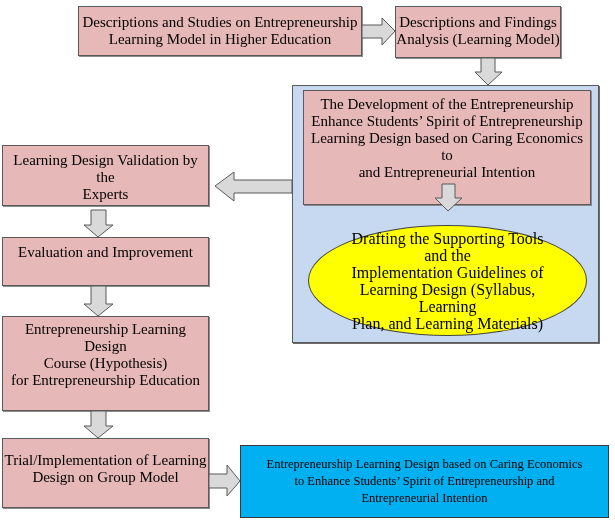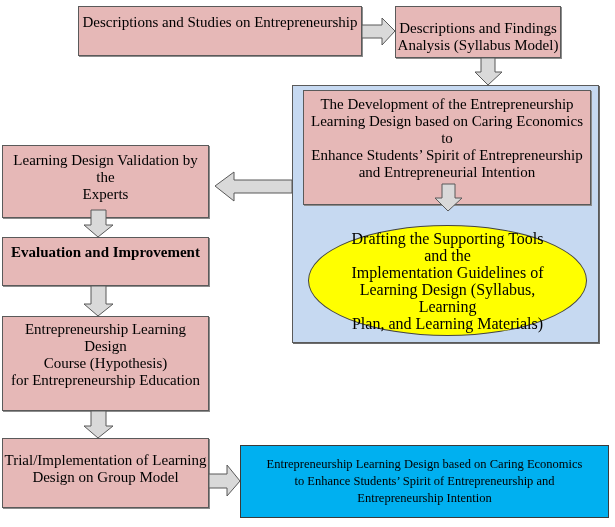--- a/index.html
+++ b/index.html
@@ -21,68 +21,69 @@
   svg.arrow polygon { fill:#d9d9d9; stroke:#595959; stroke-width:1; }
   .line { display:block; }
 </style>
 </head>
 <body>
 
 <div class="container" style="left:292px; top:85px; width:307px; height:258px;"></div>
 
 <div class="box" style="left:78px; top:6px; width:284px; height:50px; padding-top:7px;">
   <span class="line">Descriptions and Studies on Entrepreneurship</span>
+  <span class="line">Learning Model in Higher Education</span>
 </div>
 
-<div class="box" style="left:395px; top:6px; width:166px; height:52px; padding-top:13px;">
+<div class="box" style="left:395px; top:6px; width:166px; height:52px; padding-top:7px;">
   <span class="line">Descriptions and Findings</span>
-  <span class="line">Analysis (Syllabus Model)</span>
+  <span class="line">Analysis (Learning Model)</span>
 </div>
 
 <div class="box" style="left:303px; top:90px; width:288px; height:115px; padding-top:5px;">
   <span class="line">The Development of the Entrepreneurship</span>
+  <span class="line">Enhance Students’ Spirit of Entrepreneurship</span>
   <span class="line">Learning Design based on Caring Economics to</span>
-  <span class="line">Enhance Students’ Spirit of Entrepreneurship</span>
   <span class="line">and Entrepreneurial Intention</span>
 </div>
 
 <div class="ellipse" style="left:308px; top:225px; width:279px; height:111px;">
   <div>
     <span class="line">Drafting the Supporting Tools and the</span>
     <span class="line">Implementation Guidelines of</span>
     <span class="line">Learning Design (Syllabus, Learning</span>
     <span class="line">Plan, and Learning Materials)</span>
   </div>
 </div>
 
-<div class="box" style="left:2px; top:145px; width:207px; height:73px; padding-top:6px;">
+<div class="box" style="left:2px; top:145px; width:207px; height:61px; padding-top:6px;">
   <span class="line">Learning Design Validation by the</span>
   <span class="line">Experts</span>
 </div>
 
-<div class="box" style="left:2px; top:237px; width:207px; height:49px; padding-top:6px;font-weight:bold;">
+<div class="box" style="left:2px; top:237px; width:207px; height:49px; padding-top:6px;">
   <span class="line">Evaluation and Improvement</span>
 </div>
 
 <div class="box" style="left:2px; top:316px; width:207px; height:95px; padding-top:4px;">
   <span class="line">Entrepreneurship Learning Design</span>
   <span class="line">Course (Hypothesis)</span>
   <span class="line">for Entrepreneurship Education</span>
 </div>
 
 <div class="box" style="left:2px; top:438px; width:207px; height:70px; padding-top:13px;">
   <span class="line">Trial/Implementation of Learning</span>
   <span class="line">Design on Group Model</span>
 </div>
 
 <div class="result" style="left:240px; top:445px; width:369px; height:73px;">
   <div>
     <span class="line">Entrepreneurship Learning Design based on Caring Economics</span>
     <span class="line">to Enhance Students’ Spirit of Entrepreneurship and</span>
-    <span class="line">Entrepreneurship Intention</span>
+    <span class="line">Entrepreneurial Intention</span>
   </div>
 </div>
 
 <svg class="arrow" style="left:362px; top:17px;" width="34" height="30">
   <polygon points="0,8 20,8 20,1 33,14 20,28 20,21 0,21"></polygon>
 </svg>
 
 <svg class="arrow" style="left:475px; top:58px;" width="28" height="28">
   <polygon points="6,0 20,0 20,14 27,14 13,27 0,14 6,14"></polygon>
 </svg>

